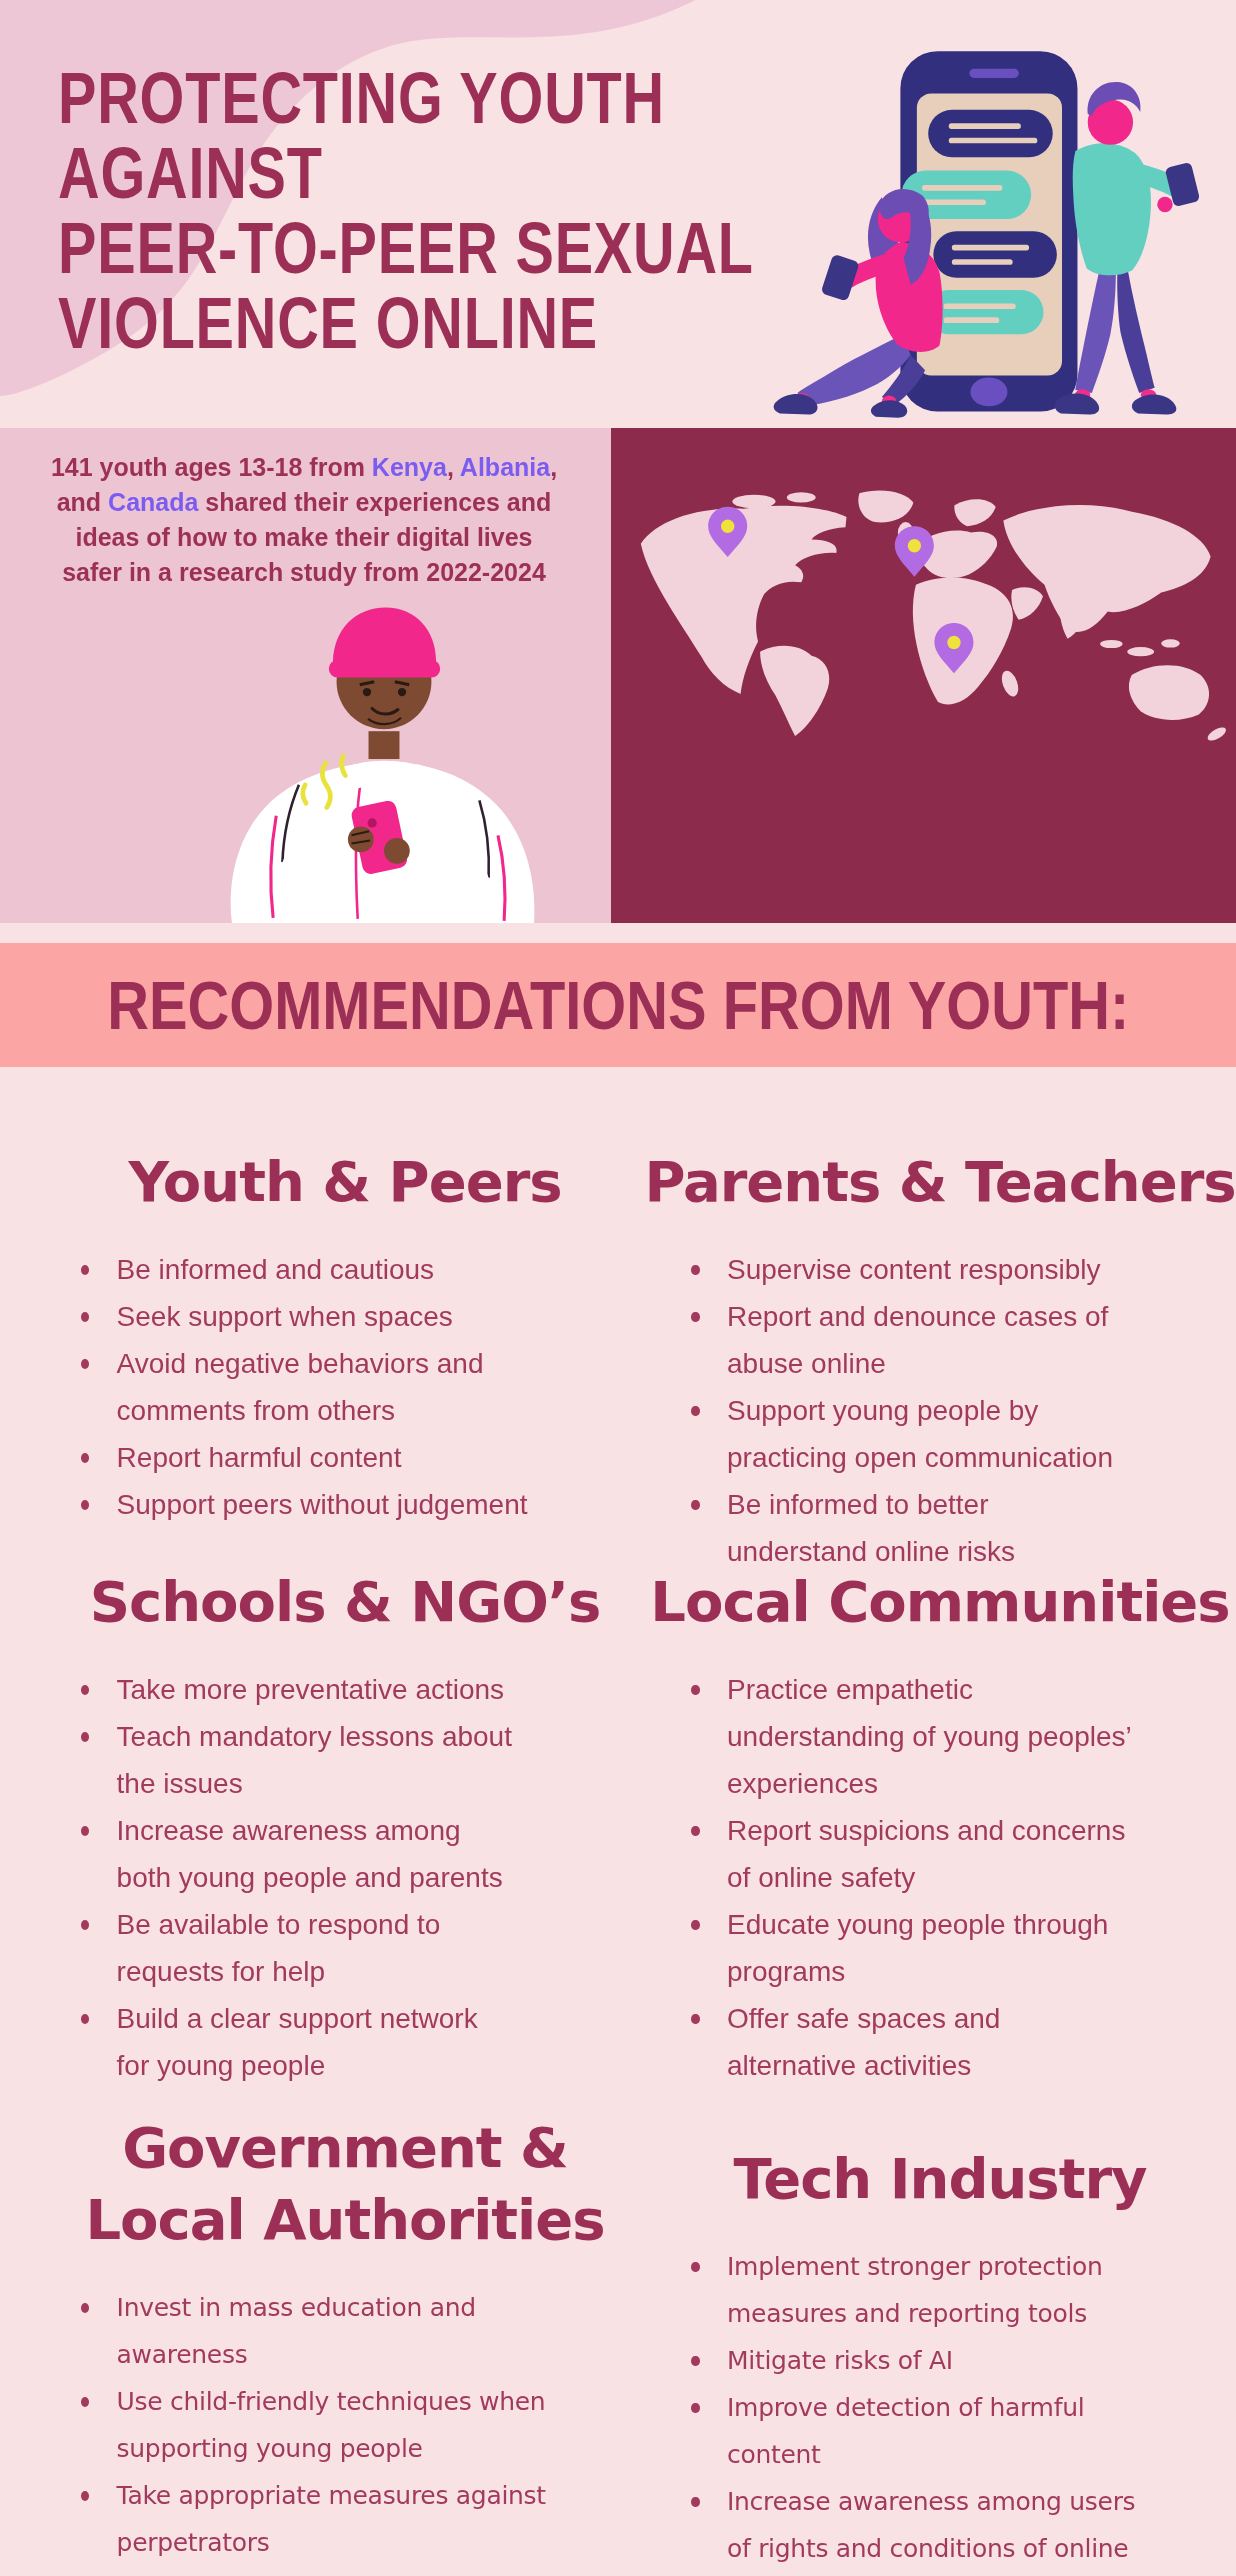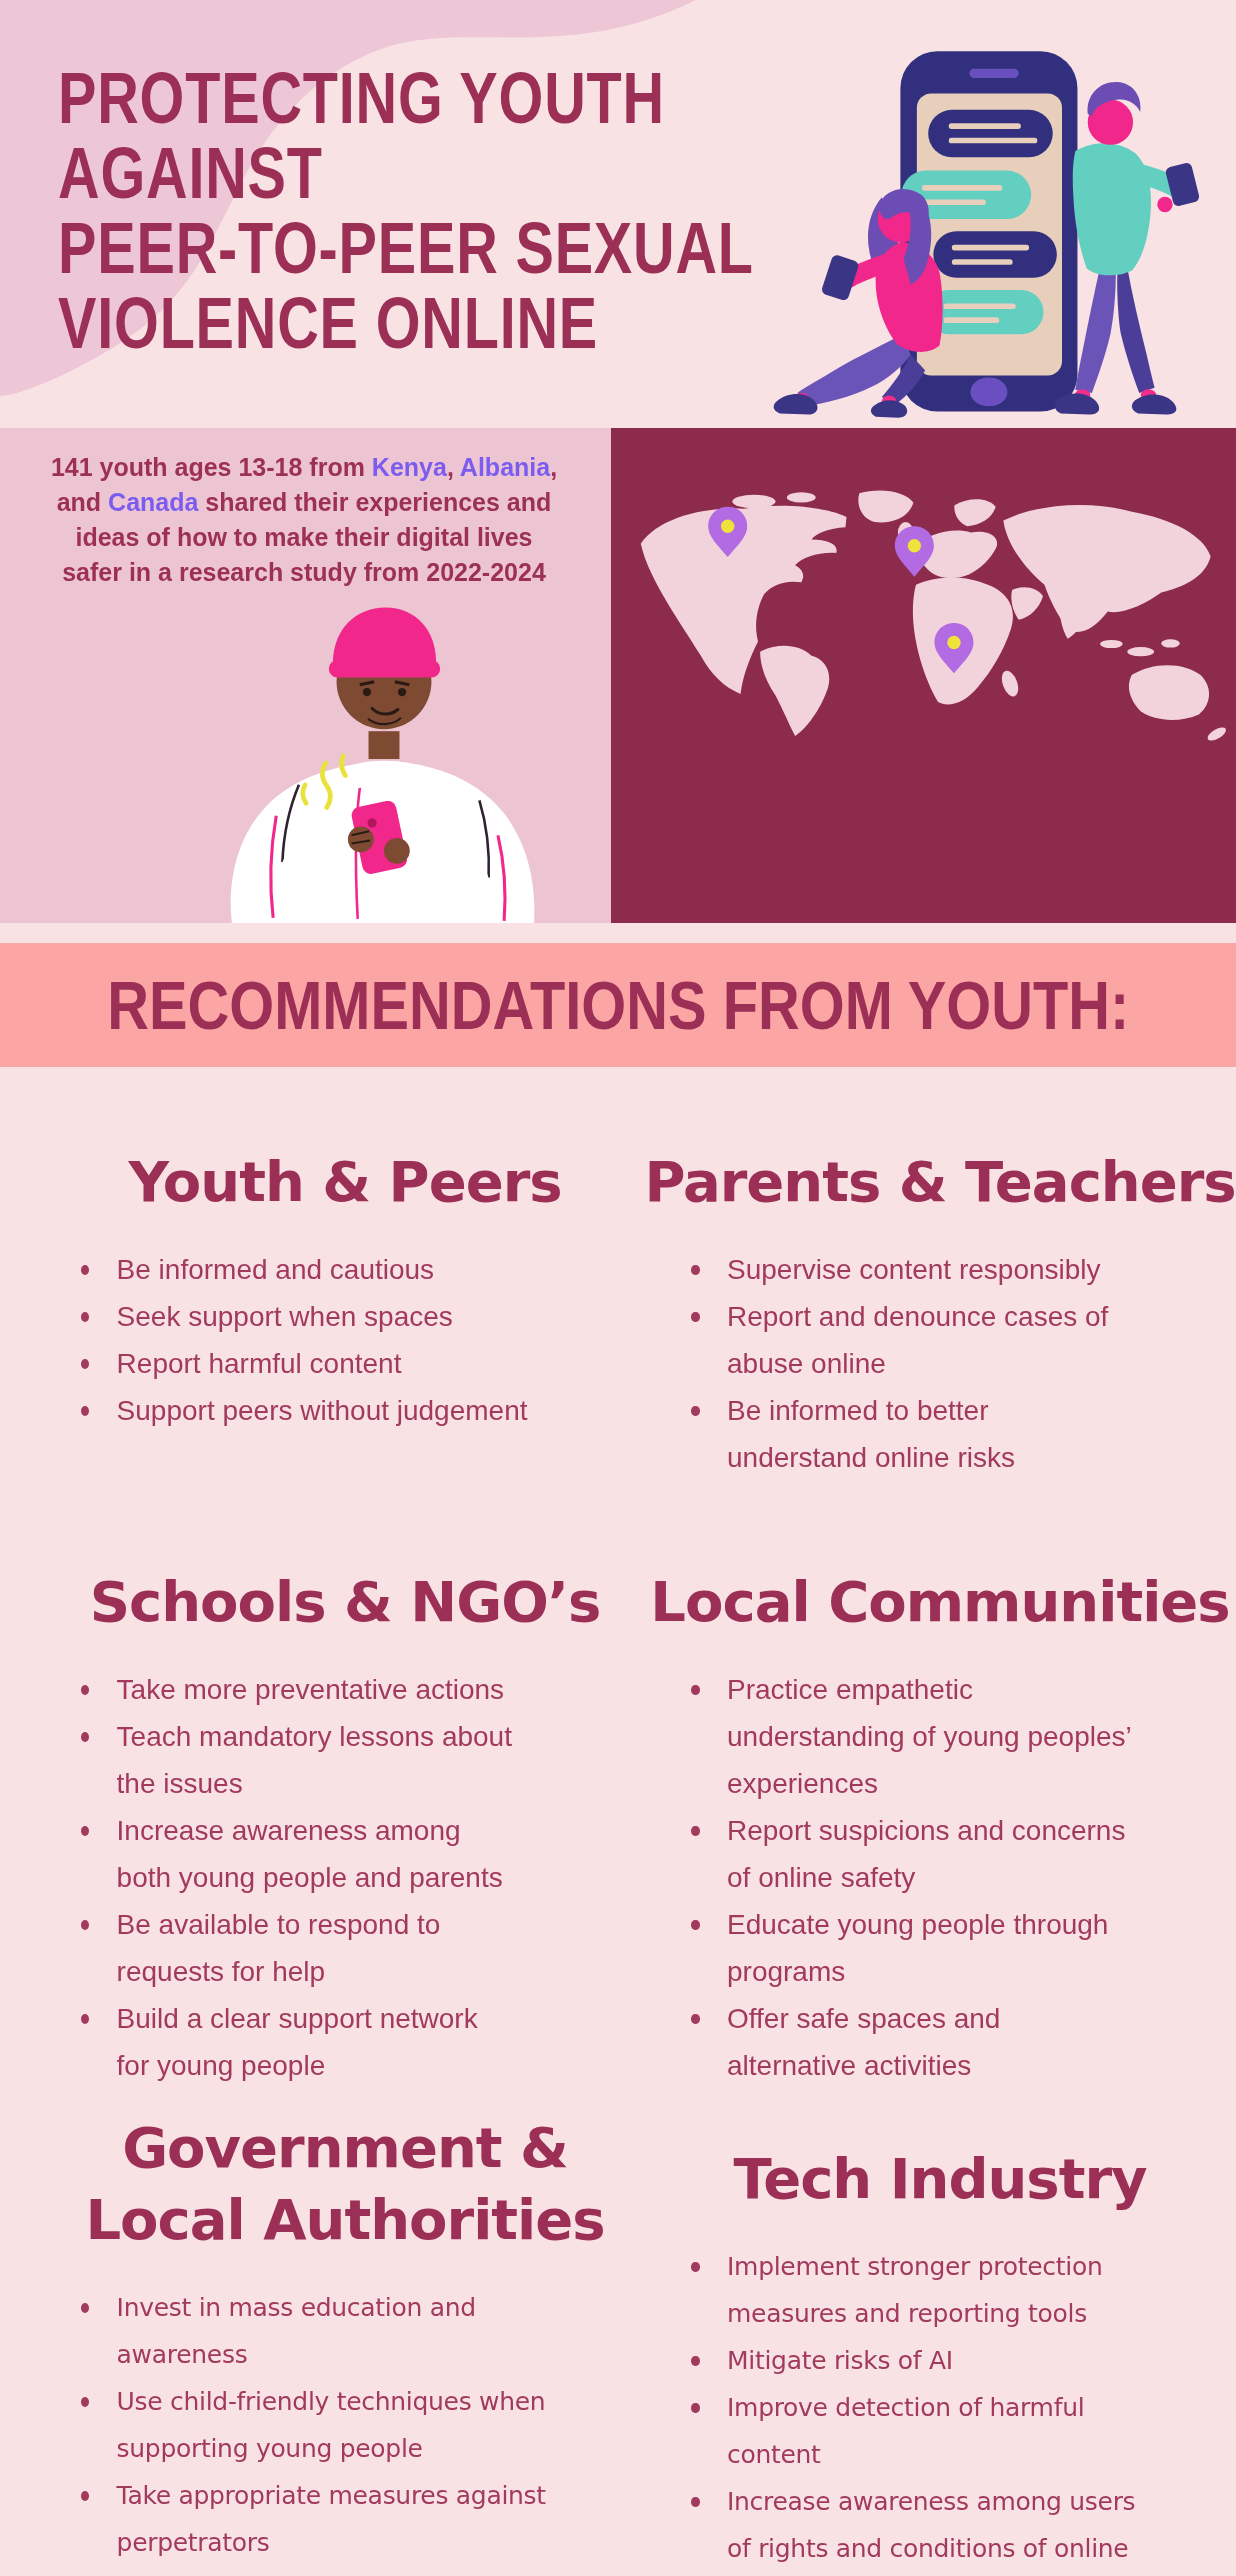--- a/index.html
+++ b/index.html
@@ -245,32 +245,36 @@
   <div class="banner">
     <div class="banner-text">RECOMMENDATIONS FROM YOUTH:</div>
   </div>
 
   <div class="section col1 s1">
     <h2>Youth &amp; Peers</h2>
     <ul class="list">
 
     <li>Be informed and cautious</li>
         <li>Seek support when spaces</li>
+        <li>Avoid negative behaviors and
+comments from others</li>
         <li>Report harmful content</li>
         <li>Support peers without judgement</li>
       </ul>
   </div>
 
   <div class="section col2 s2">
     <h2>Parents &amp; Teachers</h2>
     <ul class="list">
 
     <li>Supervise content responsibly</li>
         <li>Report and denounce cases of
 abuse online</li>
+        <li>Support young people by
+practicing open communication</li>
         <li>Be informed to better
 understand online risks</li>
       </ul>
   </div>
 
   <div class="section col1 s3">
     <h2>Schools &amp; NGO’s</h2>
     <ul class="list">
 
     <li>Take more preventative actions</li>

